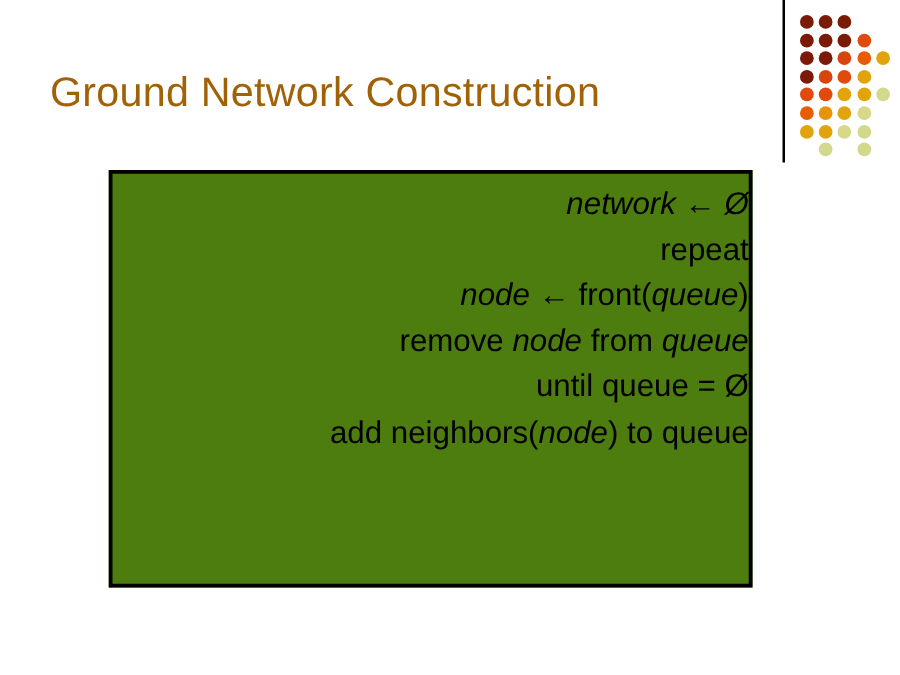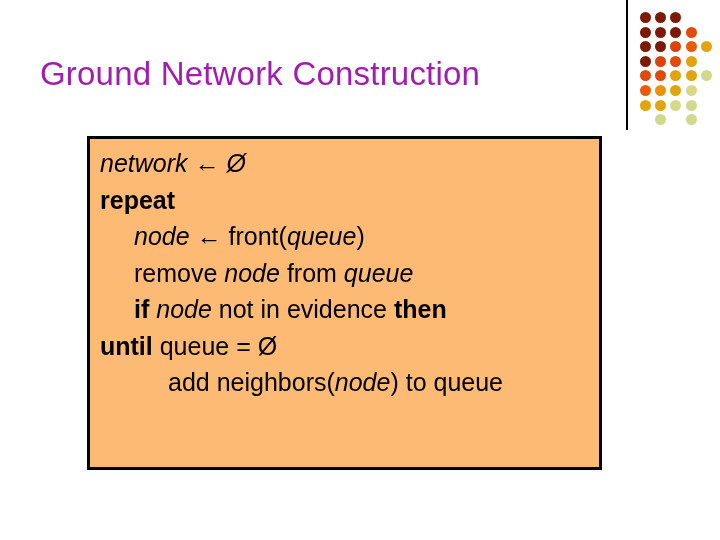--- a/index.html
+++ b/index.html
@@ -18,21 +18,21 @@
 
   
   #slide-title {
     position: absolute;
     left: 40px;
     top: 54px;
     width: 570px;
     font-size: 33px;
     font-weight: 400;
     letter-spacing: 0.2px;
-    color: #a21caf;
+    color: #a16207;
     line-height: 40px;
     white-space: nowrap;
   }
 
   
   #deco {
     position: absolute;
     left: 620px;
     top: 0px;
     width: 100px;
@@ -75,21 +75,21 @@
   .code-line {
     font-size: 25px;
     line-height: 36.5px;
     color: #000000;
     white-space: nowrap;
     font-family: "Liberation Sans", sans-serif;
   }
   .ind-0 { padding-left: 0px; }
   .ind-1 { padding-left: 34px; }
   .ind-2 { padding-left: 68px; }
-  .kw   { font-weight: bold; font-style: normal; }
+  .kw   { font-weight: normal; font-style: normal; }
   .var  { font-style: italic; font-weight: normal; }
   .pl   { font-style: normal; font-weight: normal; }
   .arrow { font-style: normal; font-weight: normal; }
 </style>
 </head>
 <body>
 
 <div id="slide-title">Ground Network Construction</div>
 
 <div id="deco">
@@ -122,21 +122,20 @@
       <div class="deco-dot" style="left: 65.6px; top: 85px; background: rgb(216, 216, 138);"></div>
       <div class="deco-dot" style="left: 20px; top: 99.6px; background: rgb(226, 164, 12);"></div>
       <div class="deco-dot" style="left: 35.2px; top: 99.6px; background: rgb(226, 164, 12);"></div>
       <div class="deco-dot" style="left: 50.4px; top: 99.6px; background: rgb(216, 216, 138);"></div>
       <div class="deco-dot" style="left: 65.6px; top: 99.6px; background: rgb(210, 217, 141);"></div>
       <div class="deco-dot" style="left: 35.2px; top: 114.2px; background: rgb(210, 217, 141);"></div>
       <div class="deco-dot" style="left: 65.6px; top: 114.2px; background: rgb(210, 217, 141);"></div>
     </div>
 </div>
 
-<div id="pseudocode-box" style="border-color: rgb(0, 0, 0); background: #fdba74;">
+<div id="pseudocode-box" style="border-color: rgb(0, 0, 0); background: #4d7c0f; text-align: right;">
     <div class="code-line ind-0"><span class="var">network</span><span class="pl"> </span><span class="arrow">←</span><span class="pl"> </span><span class="var">Ø</span></div>
     <div class="code-line ind-0"><span class="kw">repeat</span></div>
     <div class="code-line ind-1"><span class="var">node</span><span class="pl"> </span><span class="arrow">←</span><span class="pl"> front(</span><span class="var">queue</span><span class="pl">)</span></div>
     <div class="code-line ind-1"><span class="pl">remove </span><span class="var">node</span><span class="pl"> from </span><span class="var">queue</span></div>
-    <div class="code-line ind-1"><span class="kw">if</span><span class="pl"> </span><span class="var">node</span><span class="pl"> not in evidence </span><span class="kw">then</span></div>
     <div class="code-line ind-0"><span class="kw">until</span><span class="pl"> queue = Ø</span></div>
     <div class="code-line ind-2"><span class="pl">add neighbors(</span><span class="var">node</span><span class="pl">) to queue</span></div>
   </div>
 
 </body></html>

